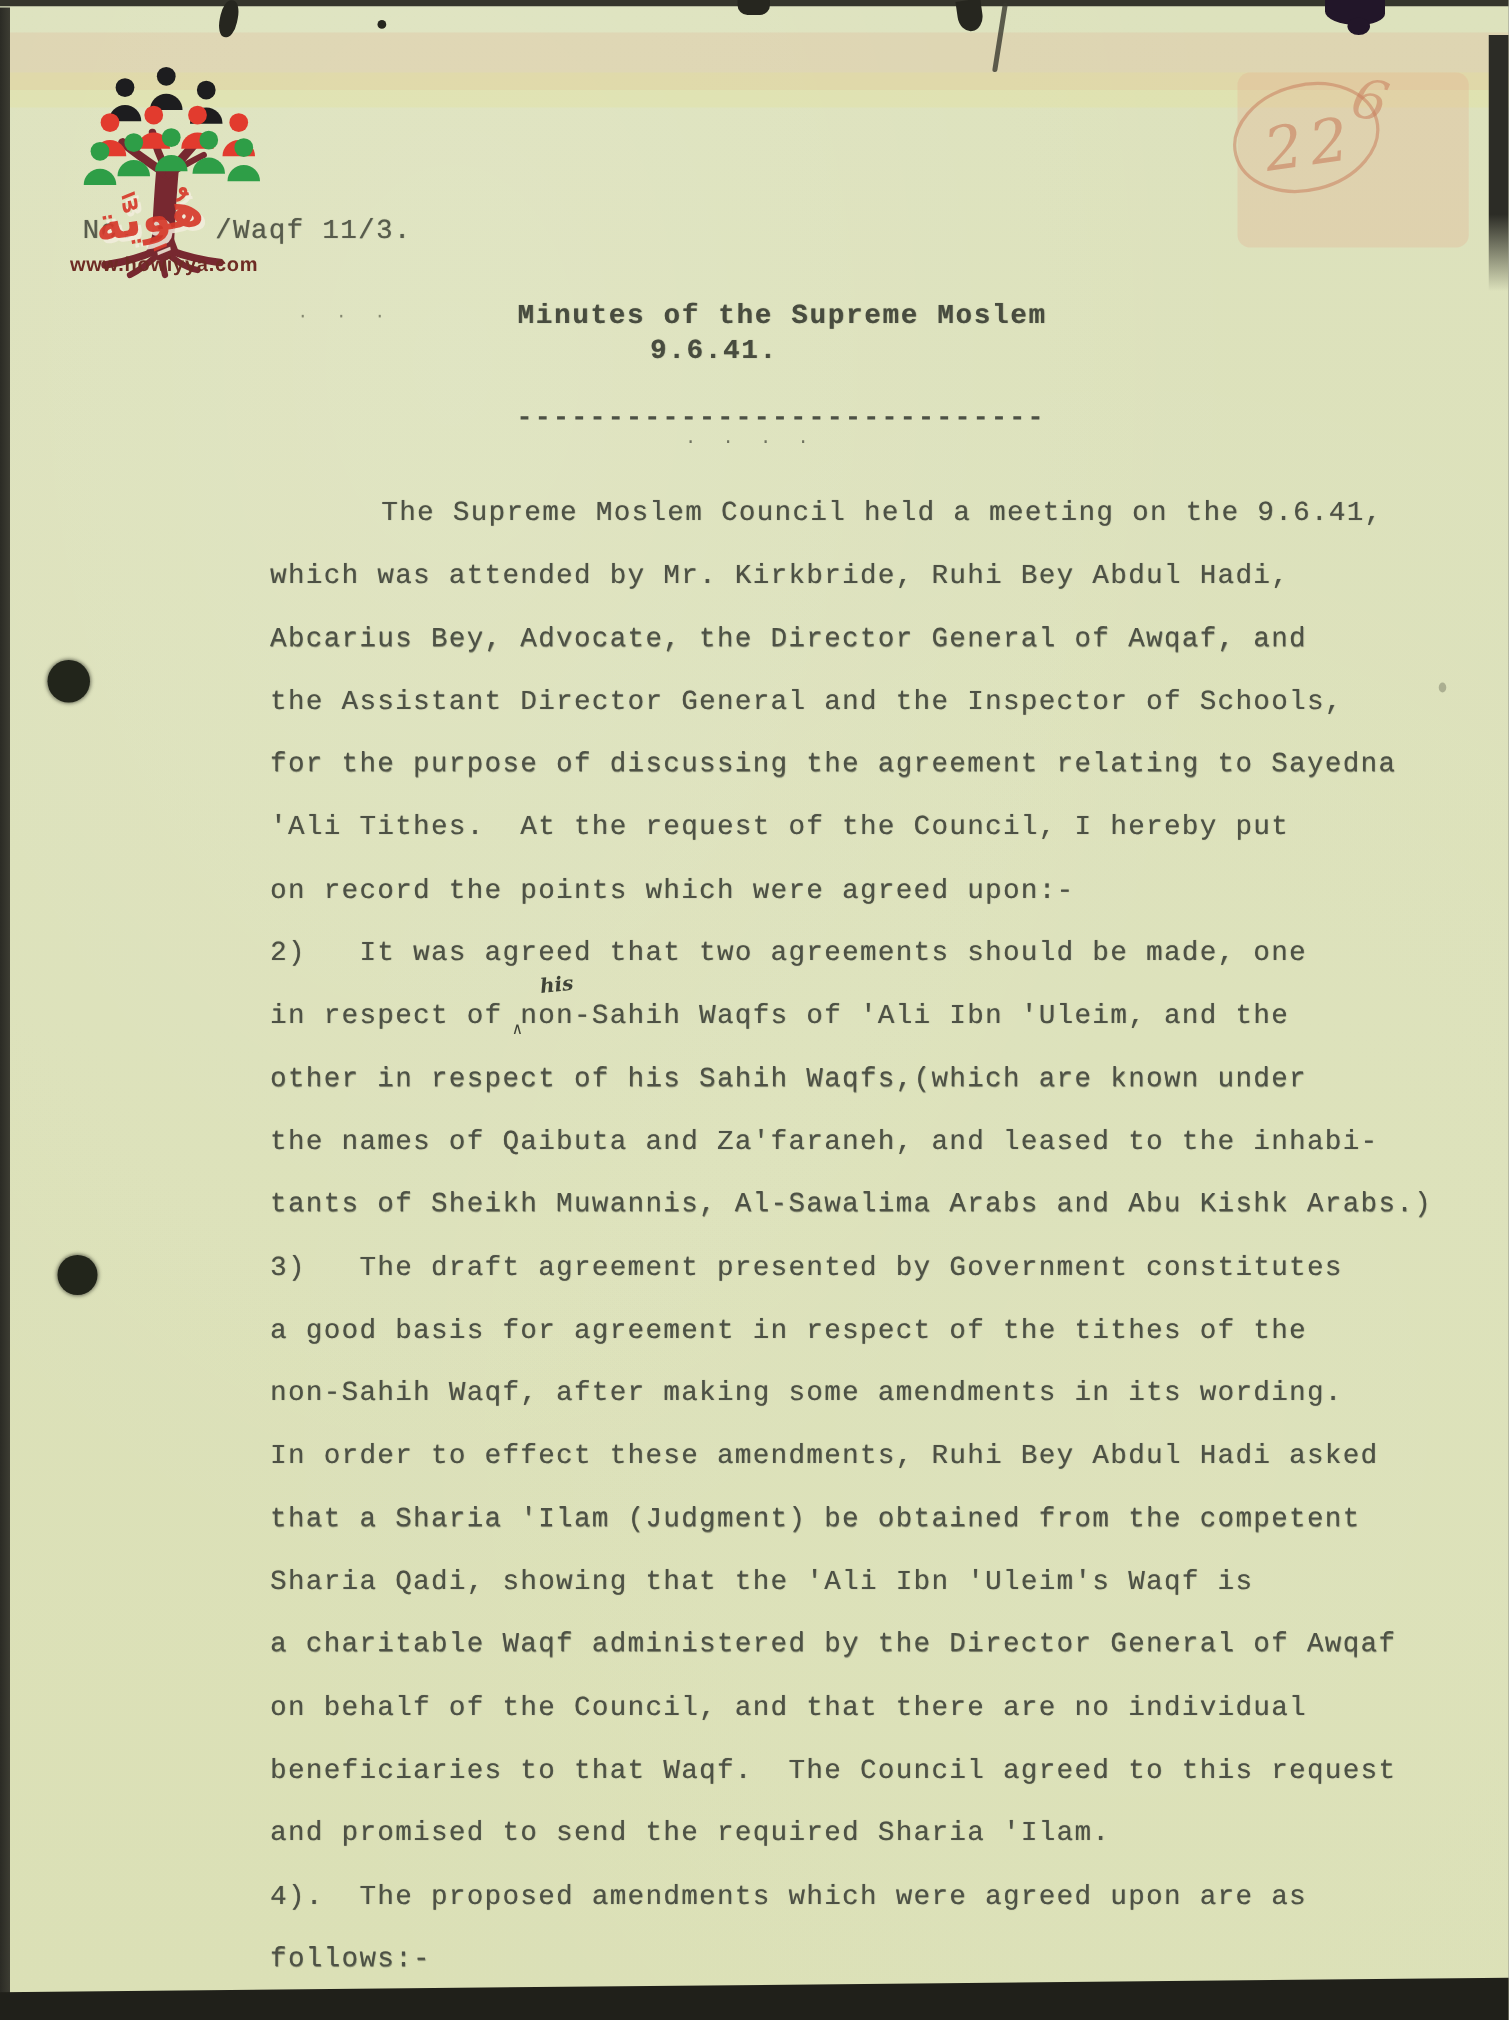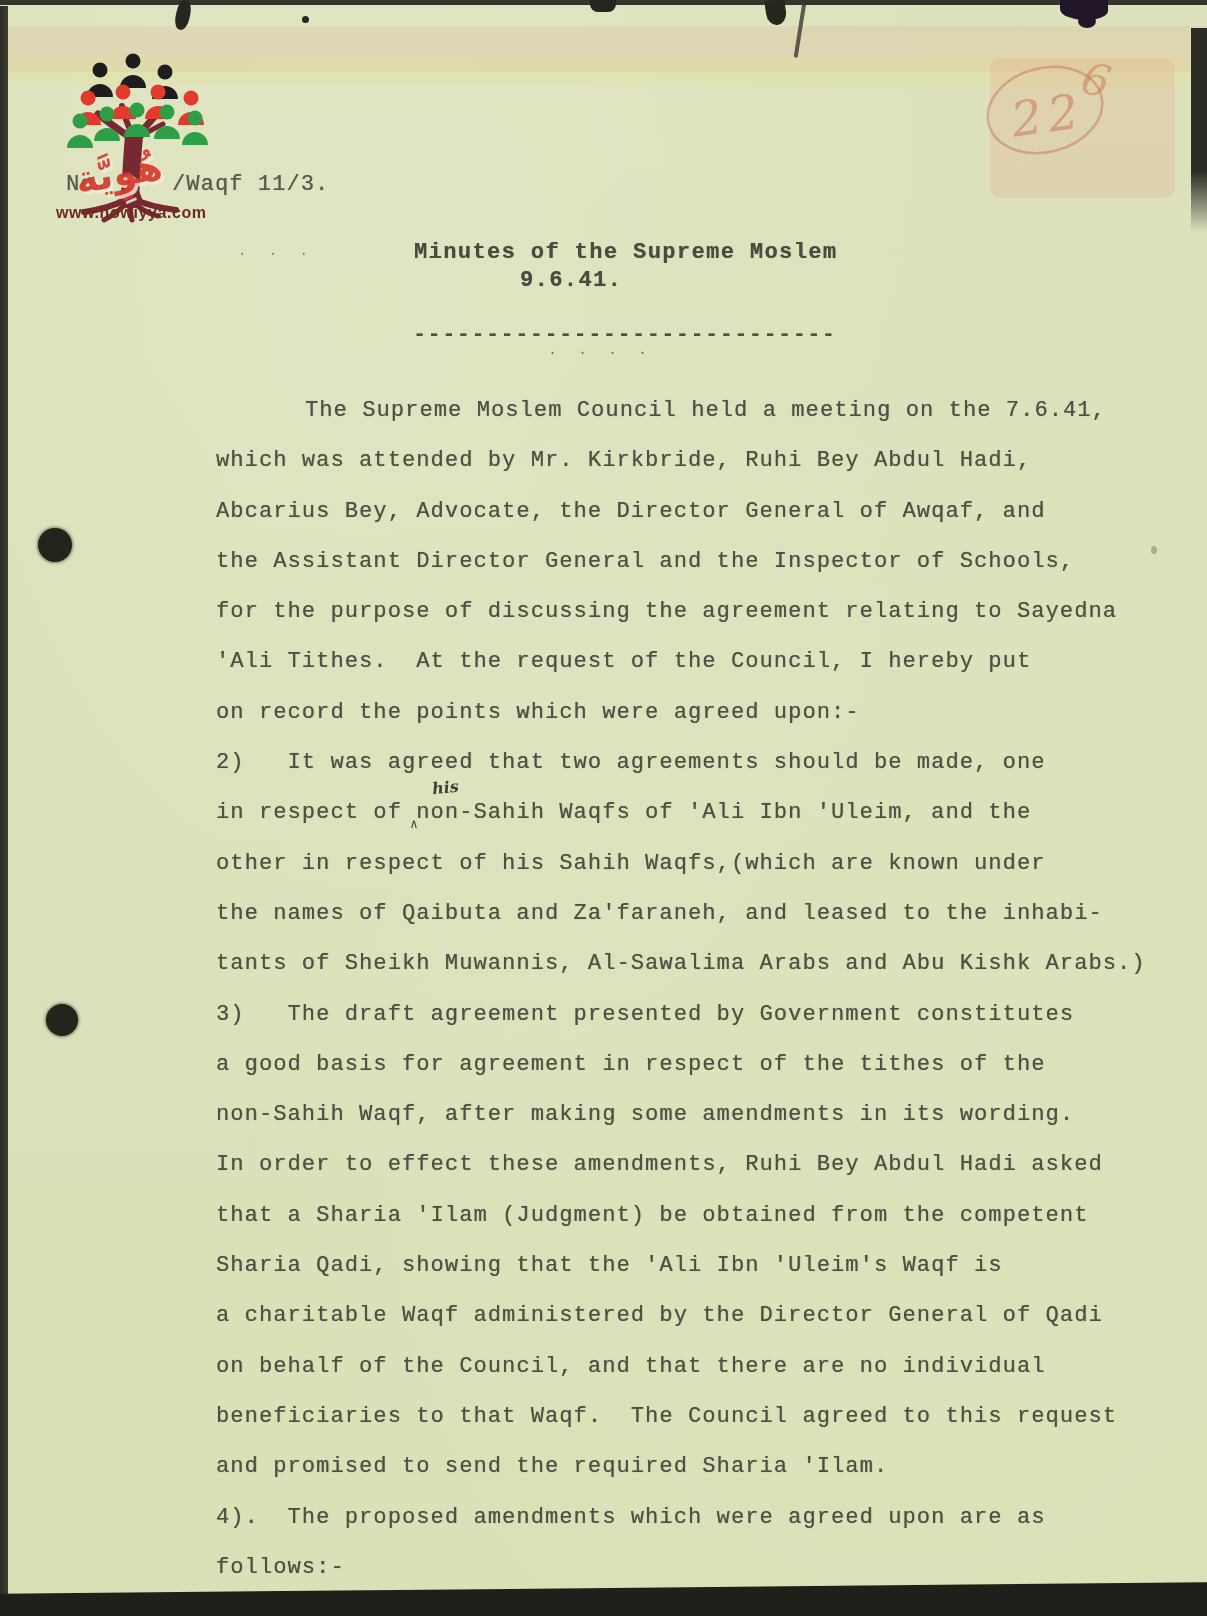--- a/index.html
+++ b/index.html
@@ -67,39 +67,39 @@
 
   <div class="dots-left">· · ·</div>
   <div class="title-block type">
     <div>Minutes of the Supreme Moslem</div>
     <div class="title-date">9.6.41.</div>
   </div>
   <div class="title-rule">-----------------------------</div>
   <div class="dots-below">. . . .</div>
 
   <div class="body-text type">
-    <div class="bline indent">The Supreme Moslem Council held a meeting on the 7.6.41,</div>
+    <div class="bline indent">The Supreme Moslem Council held a meeting on the 9.6.41,</div>
     <div class="bline">which was attended by Mr. Kirkbride, Ruhi Bey Abdul Hadi,</div>
     <div class="bline">Abcarius Bey, Advocate, the Director General of Awqaf, and</div>
     <div class="bline">the Assistant Director General and the Inspector of Schools,</div>
     <div class="bline">for the purpose of discussing the agreement relating to Sayedna</div>
     <div class="bline">'Ali Tithes.  At the request of the Council, I hereby put</div>
     <div class="bline">on record the points which were agreed upon:-</div>
     <div class="bline">2)   It was agreed that two agreements should be made, one</div>
     <div class="bline">in respect of non-Sahih Waqfs of 'Ali Ibn 'Uleim, and the</div>
     <div class="bline">other in respect of his Sahih Waqfs,(which are known under</div>
     <div class="bline">the names of Qaibuta and Za'faraneh, and leased to the inhabi-</div>
     <div class="bline">tants of Sheikh Muwannis, Al-Sawalima Arabs and Abu Kishk Arabs.)</div>
     <div class="bline">3)   The draft agreement presented by Government constitutes</div>
     <div class="bline">a good basis for agreement in respect of the tithes of the</div>
     <div class="bline">non-Sahih Waqf, after making some amendments in its wording.</div>
     <div class="bline">In order to effect these amendments, Ruhi Bey Abdul Hadi asked</div>
     <div class="bline">that a Sharia 'Ilam (Judgment) be obtained from the competent</div>
     <div class="bline">Sharia Qadi, showing that the 'Ali Ibn 'Uleim's Waqf is</div>
-    <div class="bline">a charitable Waqf administered by the Director General of Qadi</div>
+    <div class="bline">a charitable Waqf administered by the Director General of Awqaf</div>
     <div class="bline">on behalf of the Council, and that there are no individual</div>
     <div class="bline">beneficiaries to that Waqf.  The Council agreed to this request</div>
     <div class="bline">and promised to send the required Sharia 'Ilam.</div>
     <div class="bline">4).  The proposed amendments which were agreed upon are as</div>
     <div class="bline">follows:-</div>
   </div>
 
   <span class="insert-word">his</span>
   <span class="insert-caret">∧</span>
 

